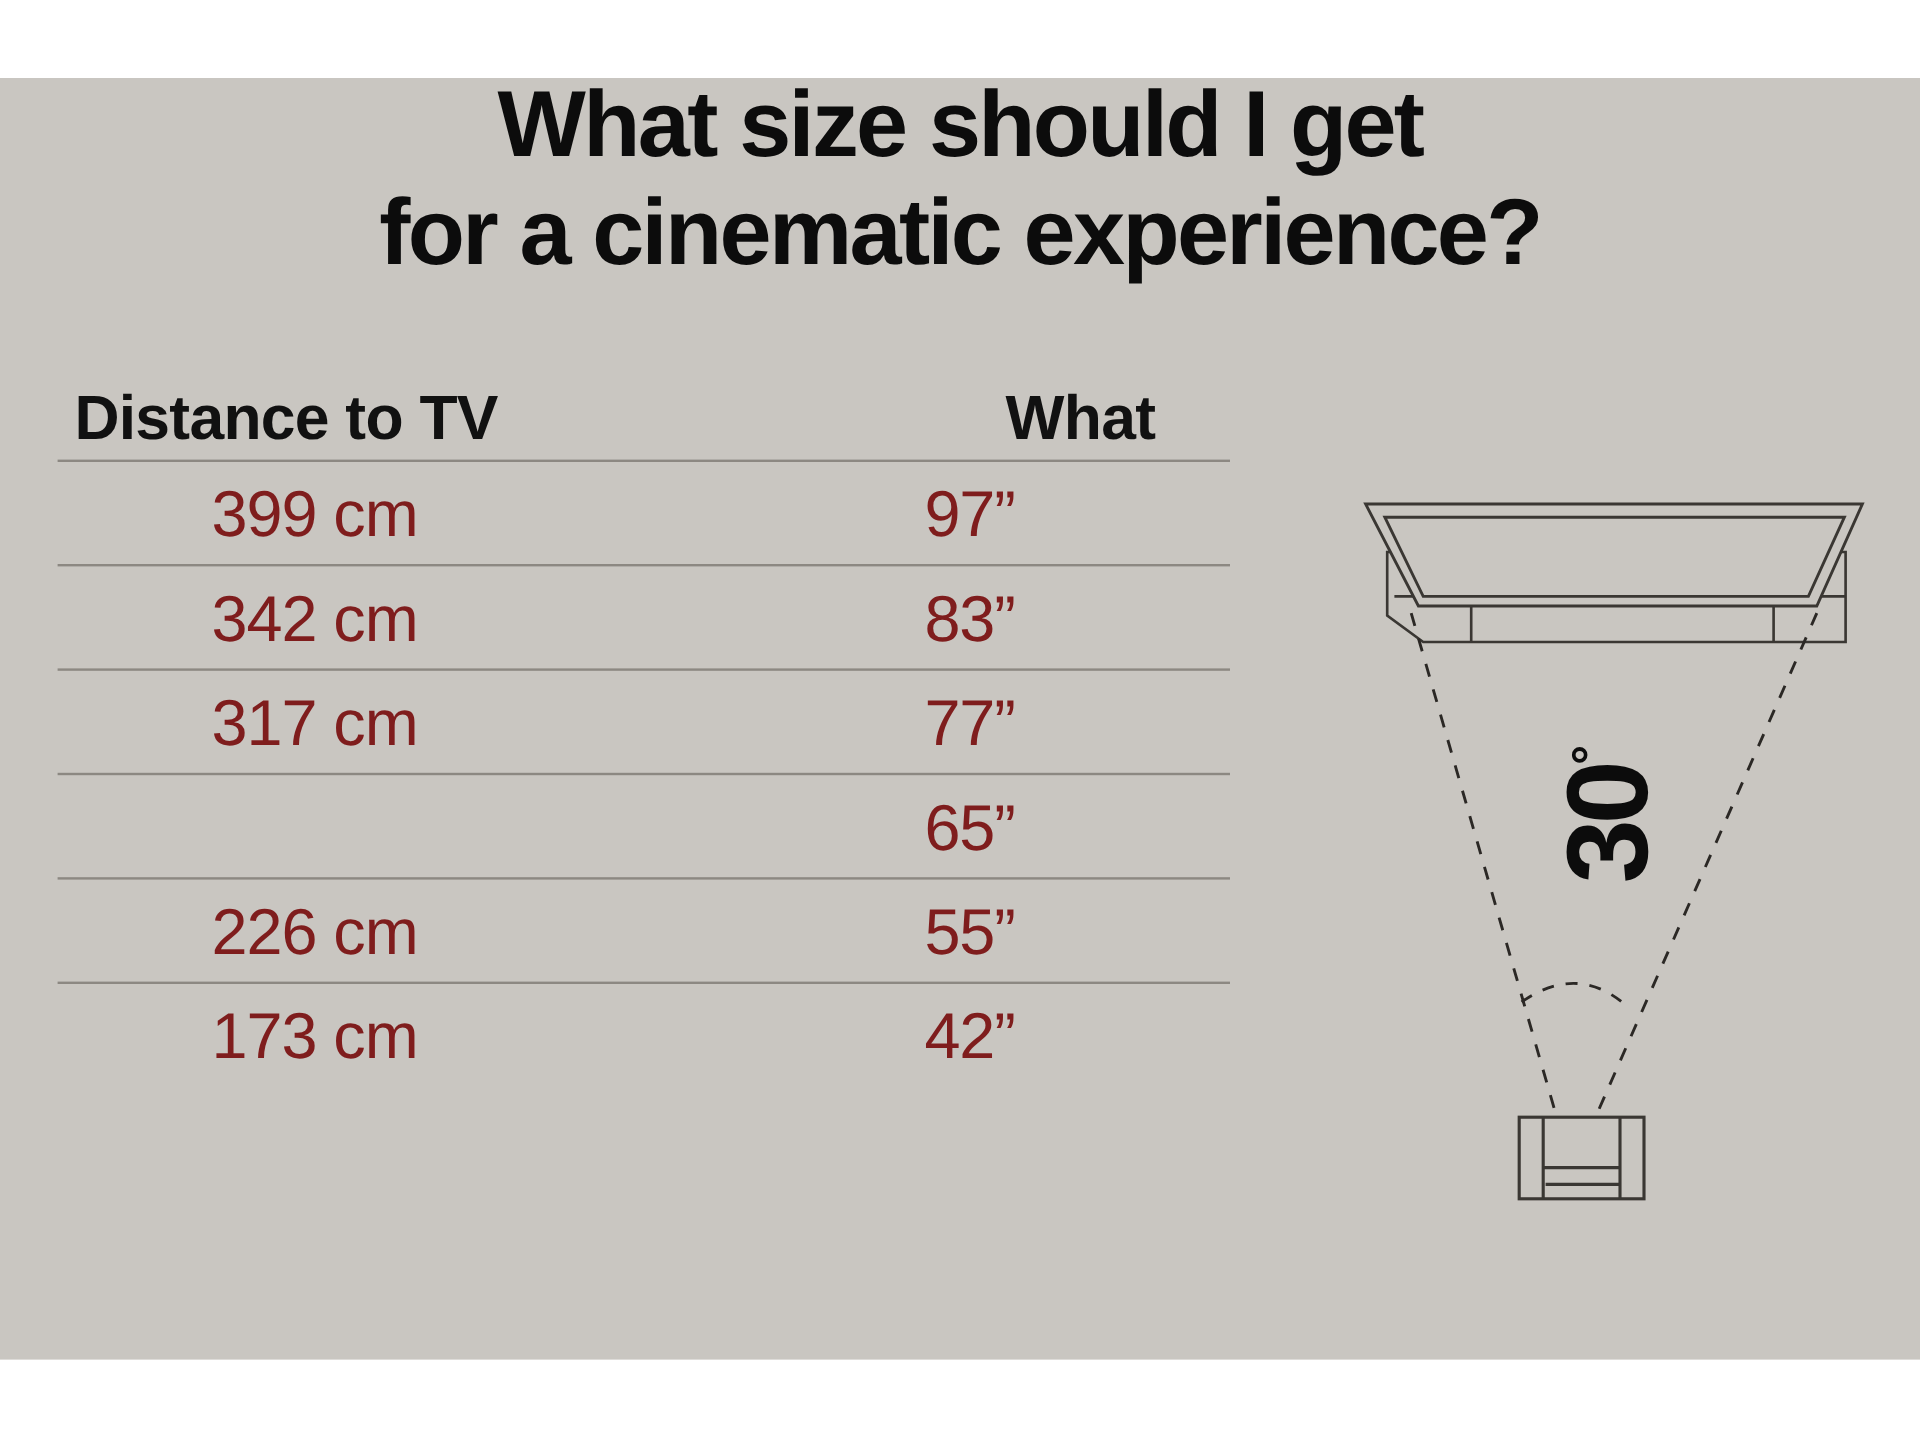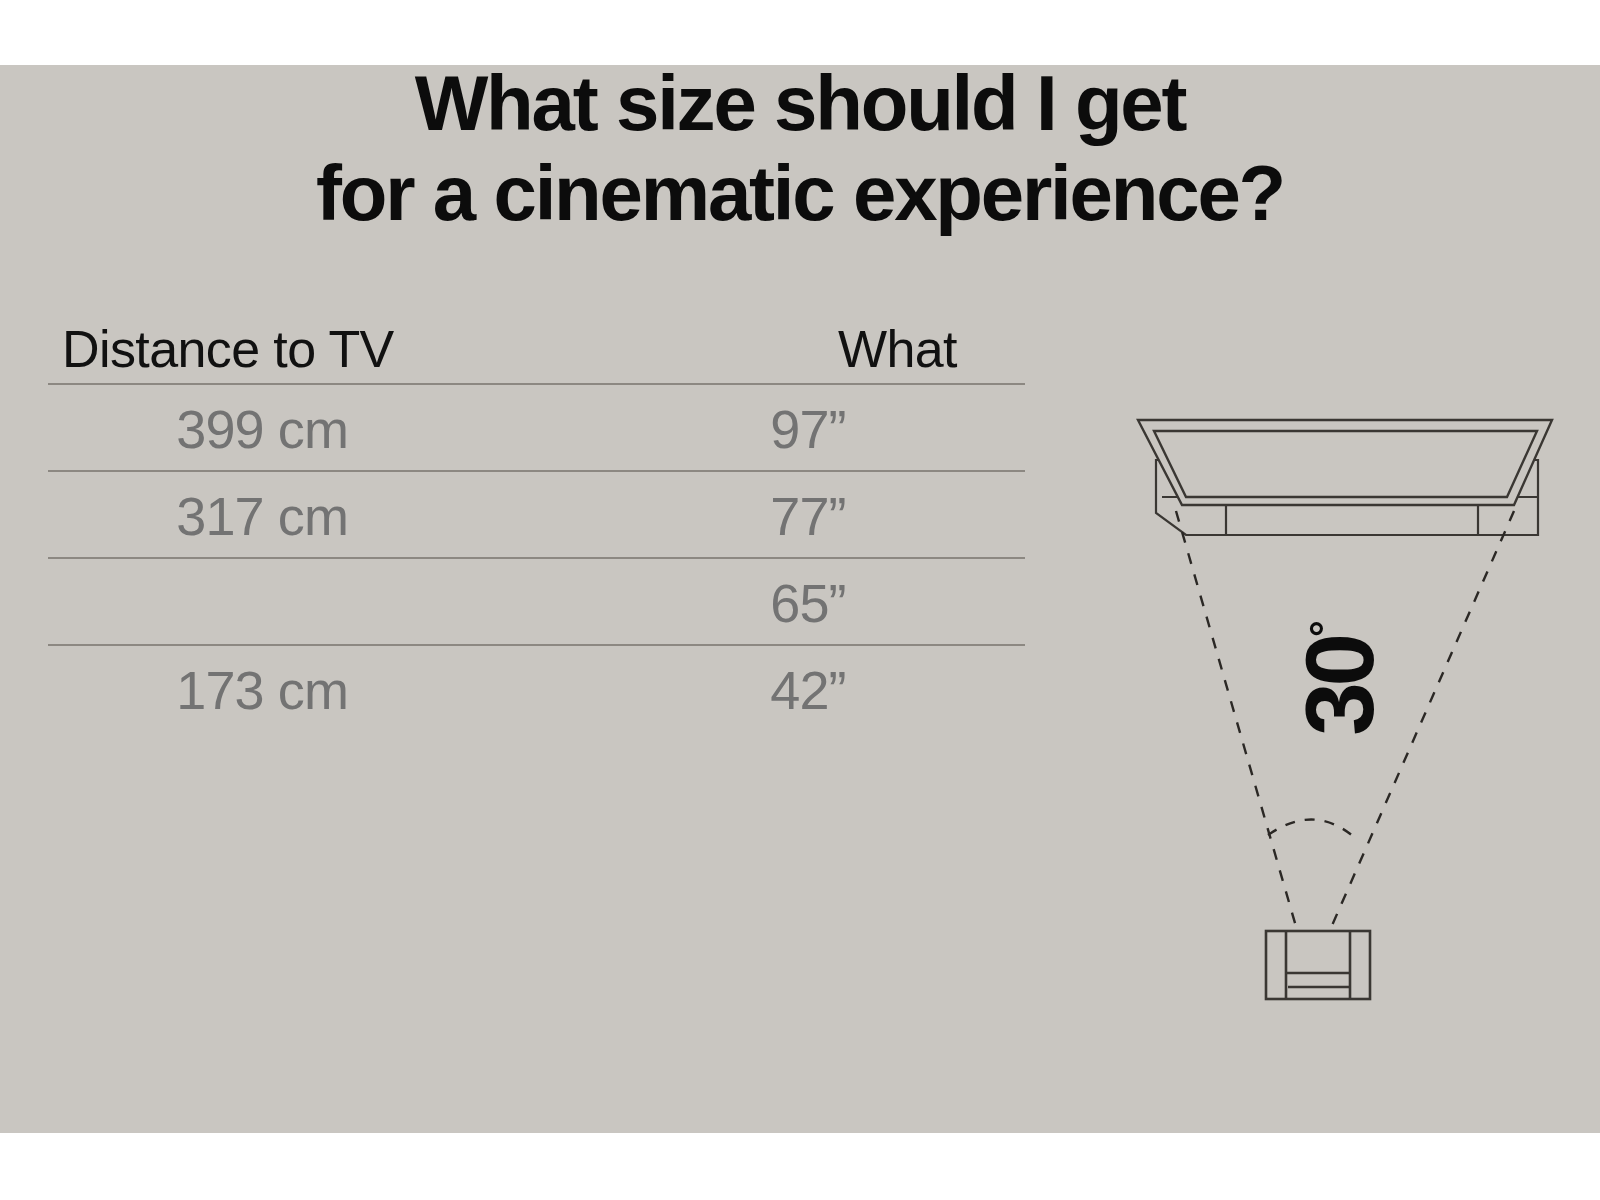--- a/index.html
+++ b/index.html
@@ -31,35 +31,35 @@
   #title .ln{display:block;}
   
   #table{
     position:absolute;left:48px;top:305px;width:977px;
   }
   .thead{
     position:relative;height:78px;
   }
   .th{
     position:absolute;bottom:4px;
-    font-size:52px;font-weight:400;color:#111;
+    font-size:52px;font-weight:700;color:#111;
     letter-spacing:-0.6px;
     white-space:nowrap;
   }
   .th.c1{left:14px;}
   .th.c2{left:790px;}
   .row{
     position:relative;
     height:85px;
     border-top:2px solid #8c8882;
   }
   .cell{
     position:absolute;
     top:13px;
-    font-size:54px;font-weight:400;color:#737373;
+    font-size:54px;font-weight:400;color:#7f1d1d;
     letter-spacing:-0.9px;
     white-space:nowrap;
   }
   .cell.c1{
     left:0;width:300px;text-align:right;
   }
   .cell.c2{
     left:620px;width:280px;text-align:center;
   }
   
@@ -110,25 +110,33 @@
     <div class="thead">
       <div class="th c1">Distance to TV</div>
       <div class="th c2">What</div>
     </div>
 
     <div class="row">
       <div class="cell c1">399 cm</div>
       <div class="cell c2">97”</div>
     </div>
     <div class="row">
+      <div class="cell c1">342 cm</div>
+      <div class="cell c2">83”</div>
+    </div>
+    <div class="row">
       <div class="cell c1">317 cm</div>
       <div class="cell c2">77”</div>
     </div>
     <div class="row">
       <div class="cell c2">65”</div>
+    </div>
+    <div class="row">
+      <div class="cell c1">226 cm</div>
+      <div class="cell c2">55”</div>
     </div>
     <div class="row">
       <div class="cell c1">173 cm</div>
       <div class="cell c2">42”</div>
     </div>
 
   </div>
 
   <div id="diagram">
     <svg width="480" height="640" viewBox="0 0 480 640" fill="none">

